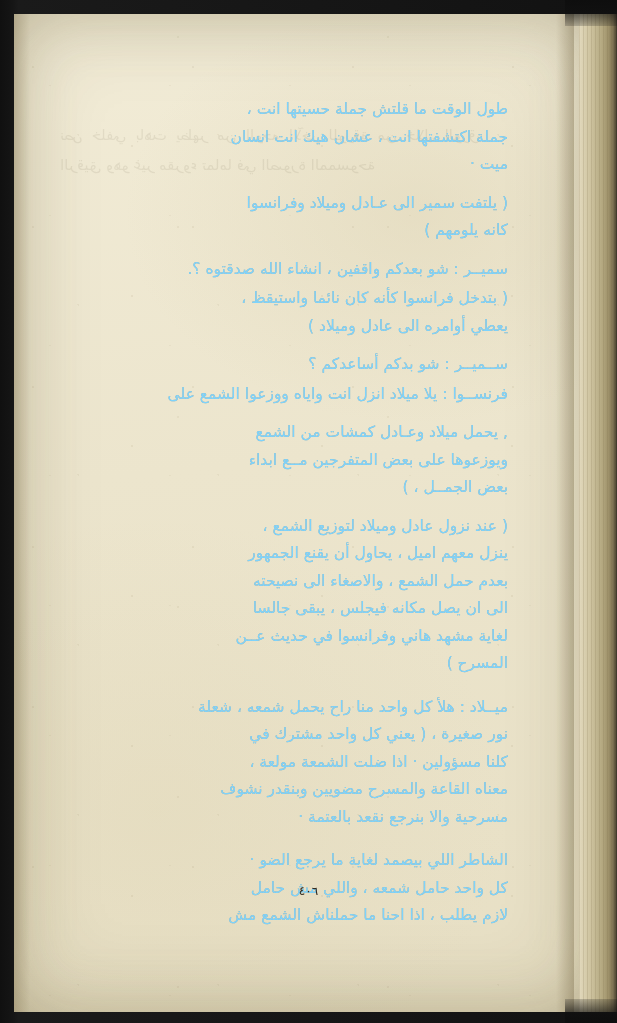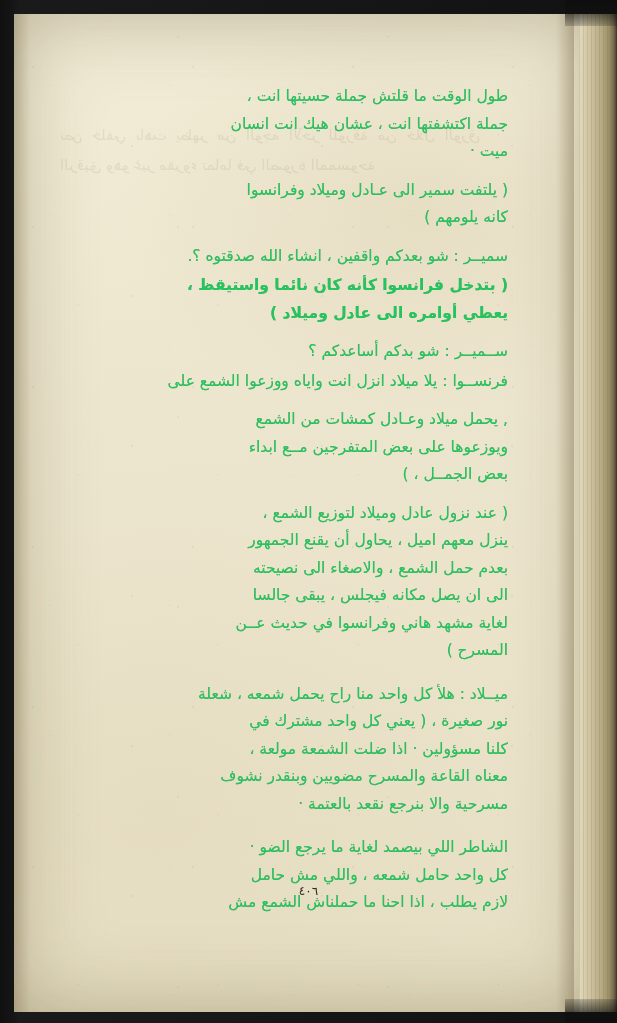--- a/index.html
+++ b/index.html
@@ -114,41 +114,41 @@
     line-height: 30px;
     direction: rtl;
     text-align: justify;
     filter: blur(0.4px);
     pointer-events: none;
   }
   
   .text-col {
     position: absolute;
     left: 52px;
-    top: 83px;
+    top: 96px;
     width: 456px;
     direction: rtl;
     text-align: right;
-    color: #22c55e;
+    color: #7dd3fc;
     font-family: "DejaVu Sans", sans-serif;
     font-size: 15.5px;
     line-height: 27.5px;
     text-shadow: 0 0 0.6px rgba(60,50,30,0.35);
   }
   .blk {
     margin: 0 0 2px 0;
   }
   .gap-sm { height: 9px; }
   .gap-md { height: 14px; }
   .speaker {
     font-weight: normal;
     letter-spacing: 2px;
   }
   .bold-line {
-    font-weight: bold;
+    font-weight: normal;
   }
   .just {
     text-align: justify;
     text-align-last: right;
   }
   .pagenum {
     position: absolute;
     left: 0;
     right: 0;
     top: 884px;

